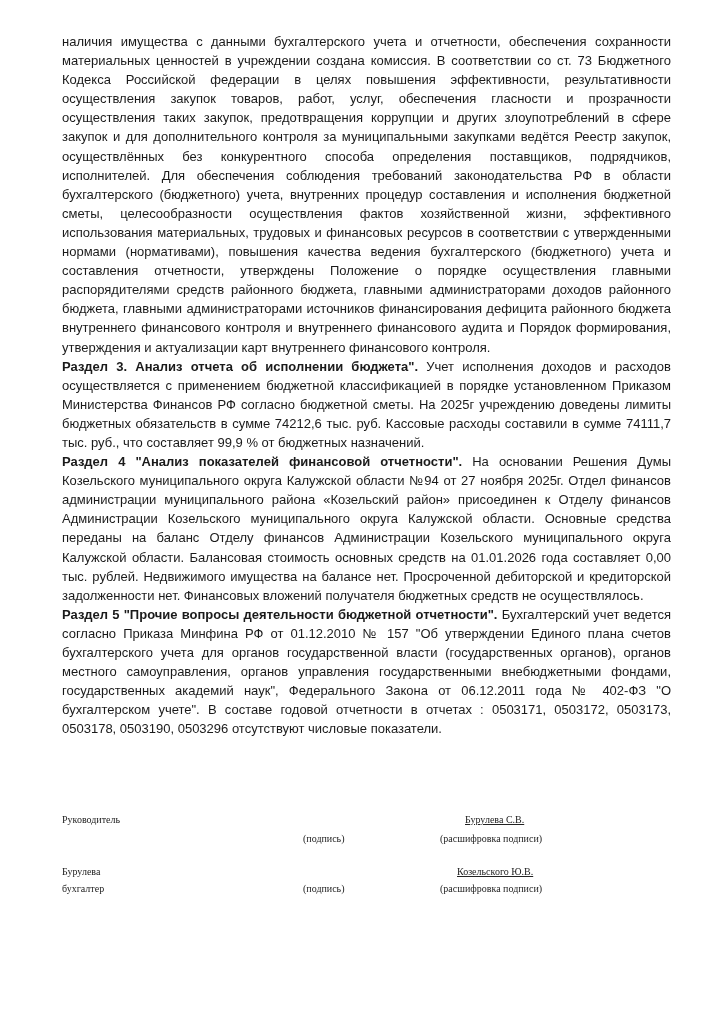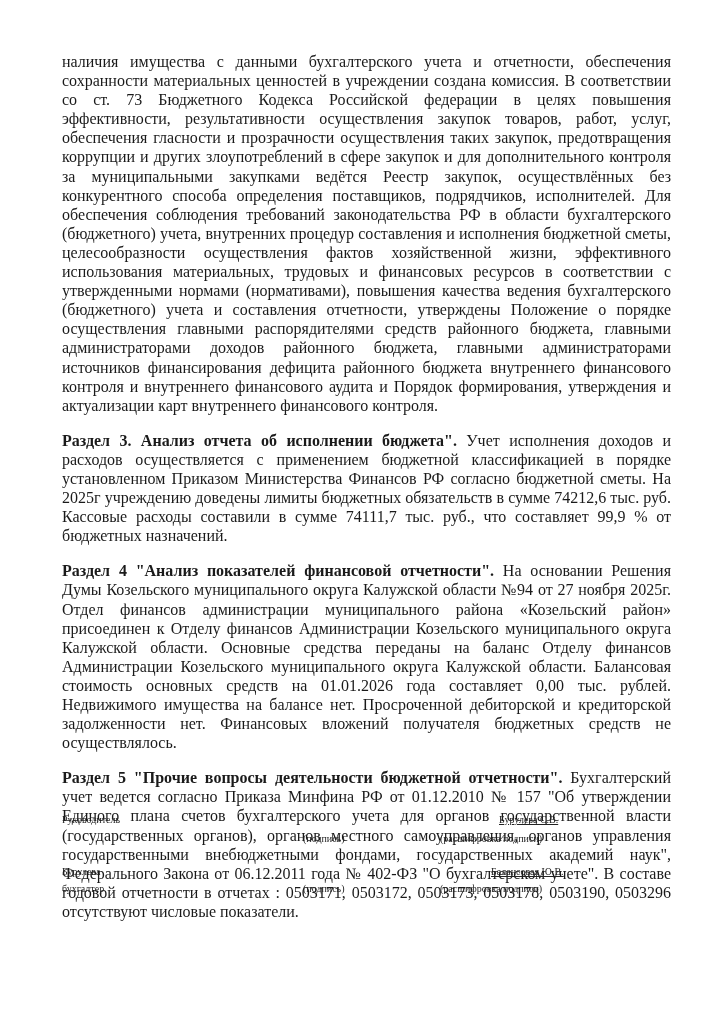--- a/index.html
+++ b/index.html
@@ -7,37 +7,37 @@
     width: 724px;
     height: 1024px;
     background: #ffffff;
     position: relative;
     overflow: hidden;
     color: #1a1a1a;
   }
   .page {
     position: absolute;
     left: 62px;
-    top: 52px;
+    top: 32px;
     width: 609px;
-    font-family: Liberation Serif, serif;
-    font-size: 16px;
+    font-family: Liberation Sans, sans-serif;
+    font-size: 13px;
     line-height: 19.1px;
     text-align: justify;
   }
   .para { margin: 0; }
-  .para + .para { margin-top: 16px; }
+  .para + .para { margin-top: 0; }
   .heading { font-weight: bold; }
   .sig {
     position: absolute;
     font-family: "Liberation Serif", "DejaVu Serif", serif;
     font-size: 10px;
     color: #222;
   }
-  .underline { text-decoration: underline; margin-left: 34px; }
+  .underline { text-decoration: underline; }
 </style>
 </head>
 <body>
 
 <div class="page">
   <p class="para">
     <span>наличия имущества с данными бухгалтерского учета и отчетности, обеспечения сохранности материальных ценностей в учреждении создана комиссия. В соответствии со ст. 73 Бюджетного Кодекса Российской федерации в целях повышения эффективности, результативности осуществления закупок товаров, работ, услуг, обеспечения гласности и прозрачности осуществления таких закупок, предотвращения коррупции и других злоупотреблений в сфере закупок и для дополнительного контроля за муниципальными закупками ведётся Реестр закупок, осуществлённых без конкурентного способа определения поставщиков, подрядчиков, исполнителей. Для обеспечения соблюдения требований законодательства РФ в области бухгалтерского (бюджетного) учета, внутренних процедур составления и исполнения бюджетной сметы, целесообразности осуществления фактов хозяйственной жизни, эффективного использования материальных, трудовых и финансовых ресурсов в соответствии с утвержденными нормами (нормативами), повышения качества ведения бухгалтерского (бюджетного) учета и составления отчетности, утверждены Положение о порядке осуществления главными распорядителями средств районного бюджета, главными администраторами доходов районного бюджета, главными администраторами источников финансирования дефицита районного бюджета внутреннего финансового контроля и внутреннего финансового аудита и Порядок формирования, утверждения и актуализации карт внутреннего финансового контроля.</span>
   </p>
   <p class="para">
     <span class="heading">Раздел 3. Анализ отчета об исполнении бюджета".</span><span> Учет исполнения доходов и расходов осуществляется с применением бюджетной классификацией в порядке установленном Приказом Министерства Финансов РФ согласно бюджетной сметы. На 2025г учреждению доведены лимиты бюджетных обязательств в сумме 74212,6 тыс. руб. Кассовые расходы составили в сумме 74111,7 тыс. руб., что составляет 99,9 % от бюджетных назначений.</span>
@@ -51,14 +51,14 @@
 </div>
 
 <div class="sig" style="left:62px; top:814px;">Руководитель</div>
 <div class="sig" style="left:303px; top:833px;">(подпись)</div>
 <div class="sig underline" style="left:465px; top:814px;">Бурулева С.В.</div>
 <div class="sig" style="left:440px; top:833px;">(расшифровка подписи)</div>
 
 <div class="sig" style="left:62px; top:866px;">Бурулева</div>
 <div class="sig" style="left:62px; top:883px;text-align:right;">бухгалтер</div>
 <div class="sig" style="left:303px; top:883px;">(подпись)</div>
-<div class="sig underline" style="left:457px; top:866px;">Балансовая Ю.В.</div>
+<div class="sig underline" style="left:457px; top:866px;">Козельского Ю.В.</div>
 <div class="sig" style="left:440px; top:883px;">(расшифровка подписи)</div>
 
 </body></html>

